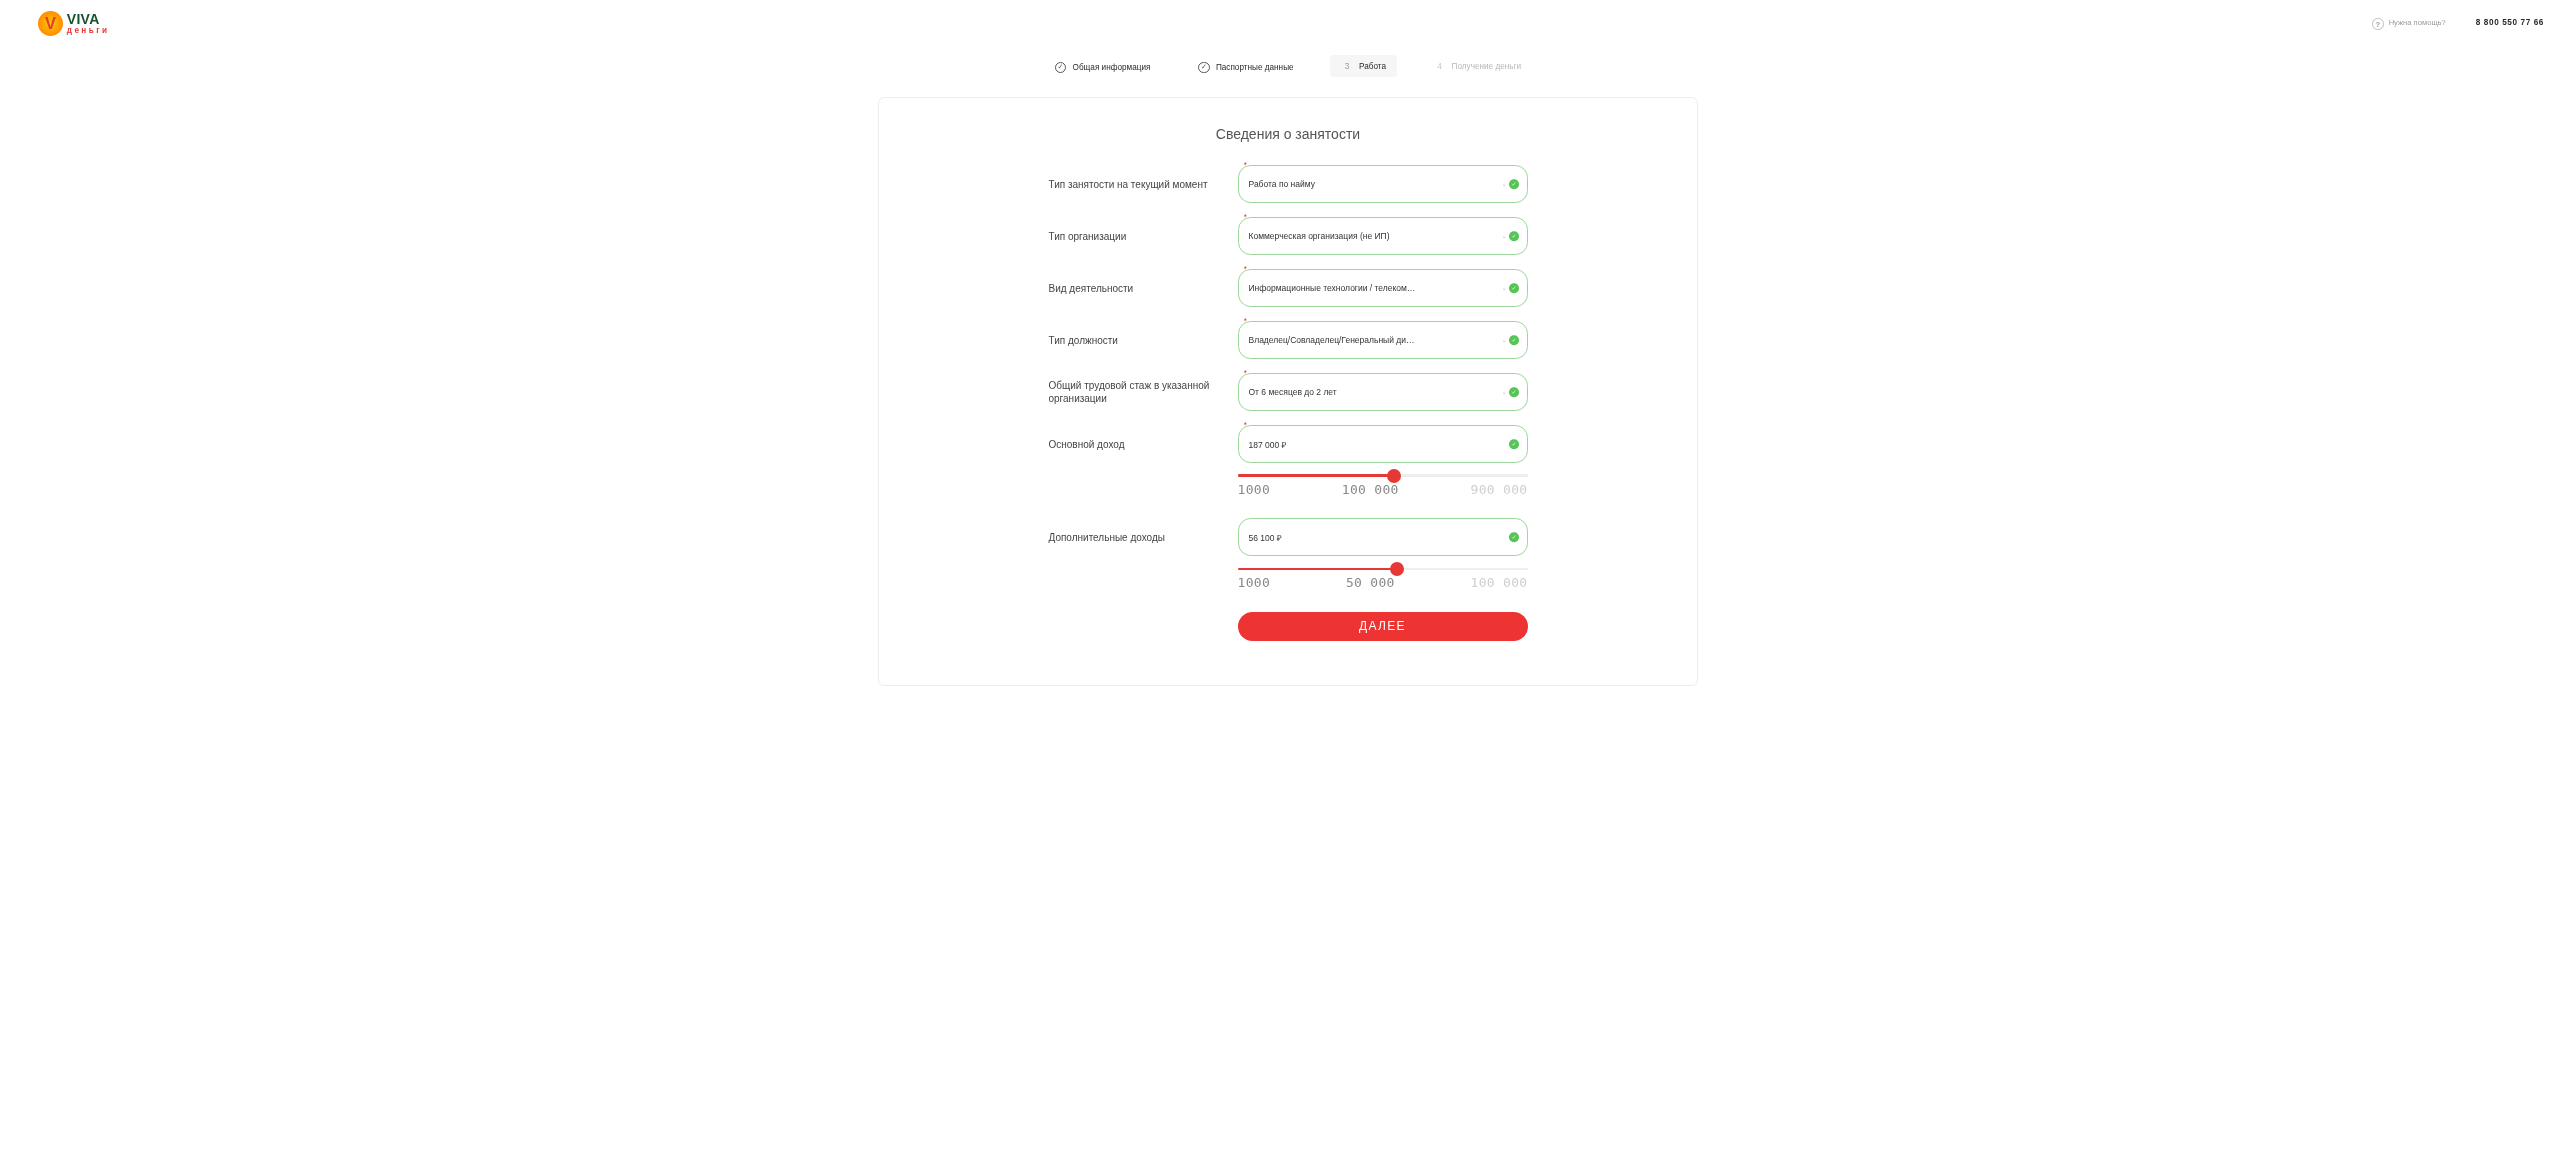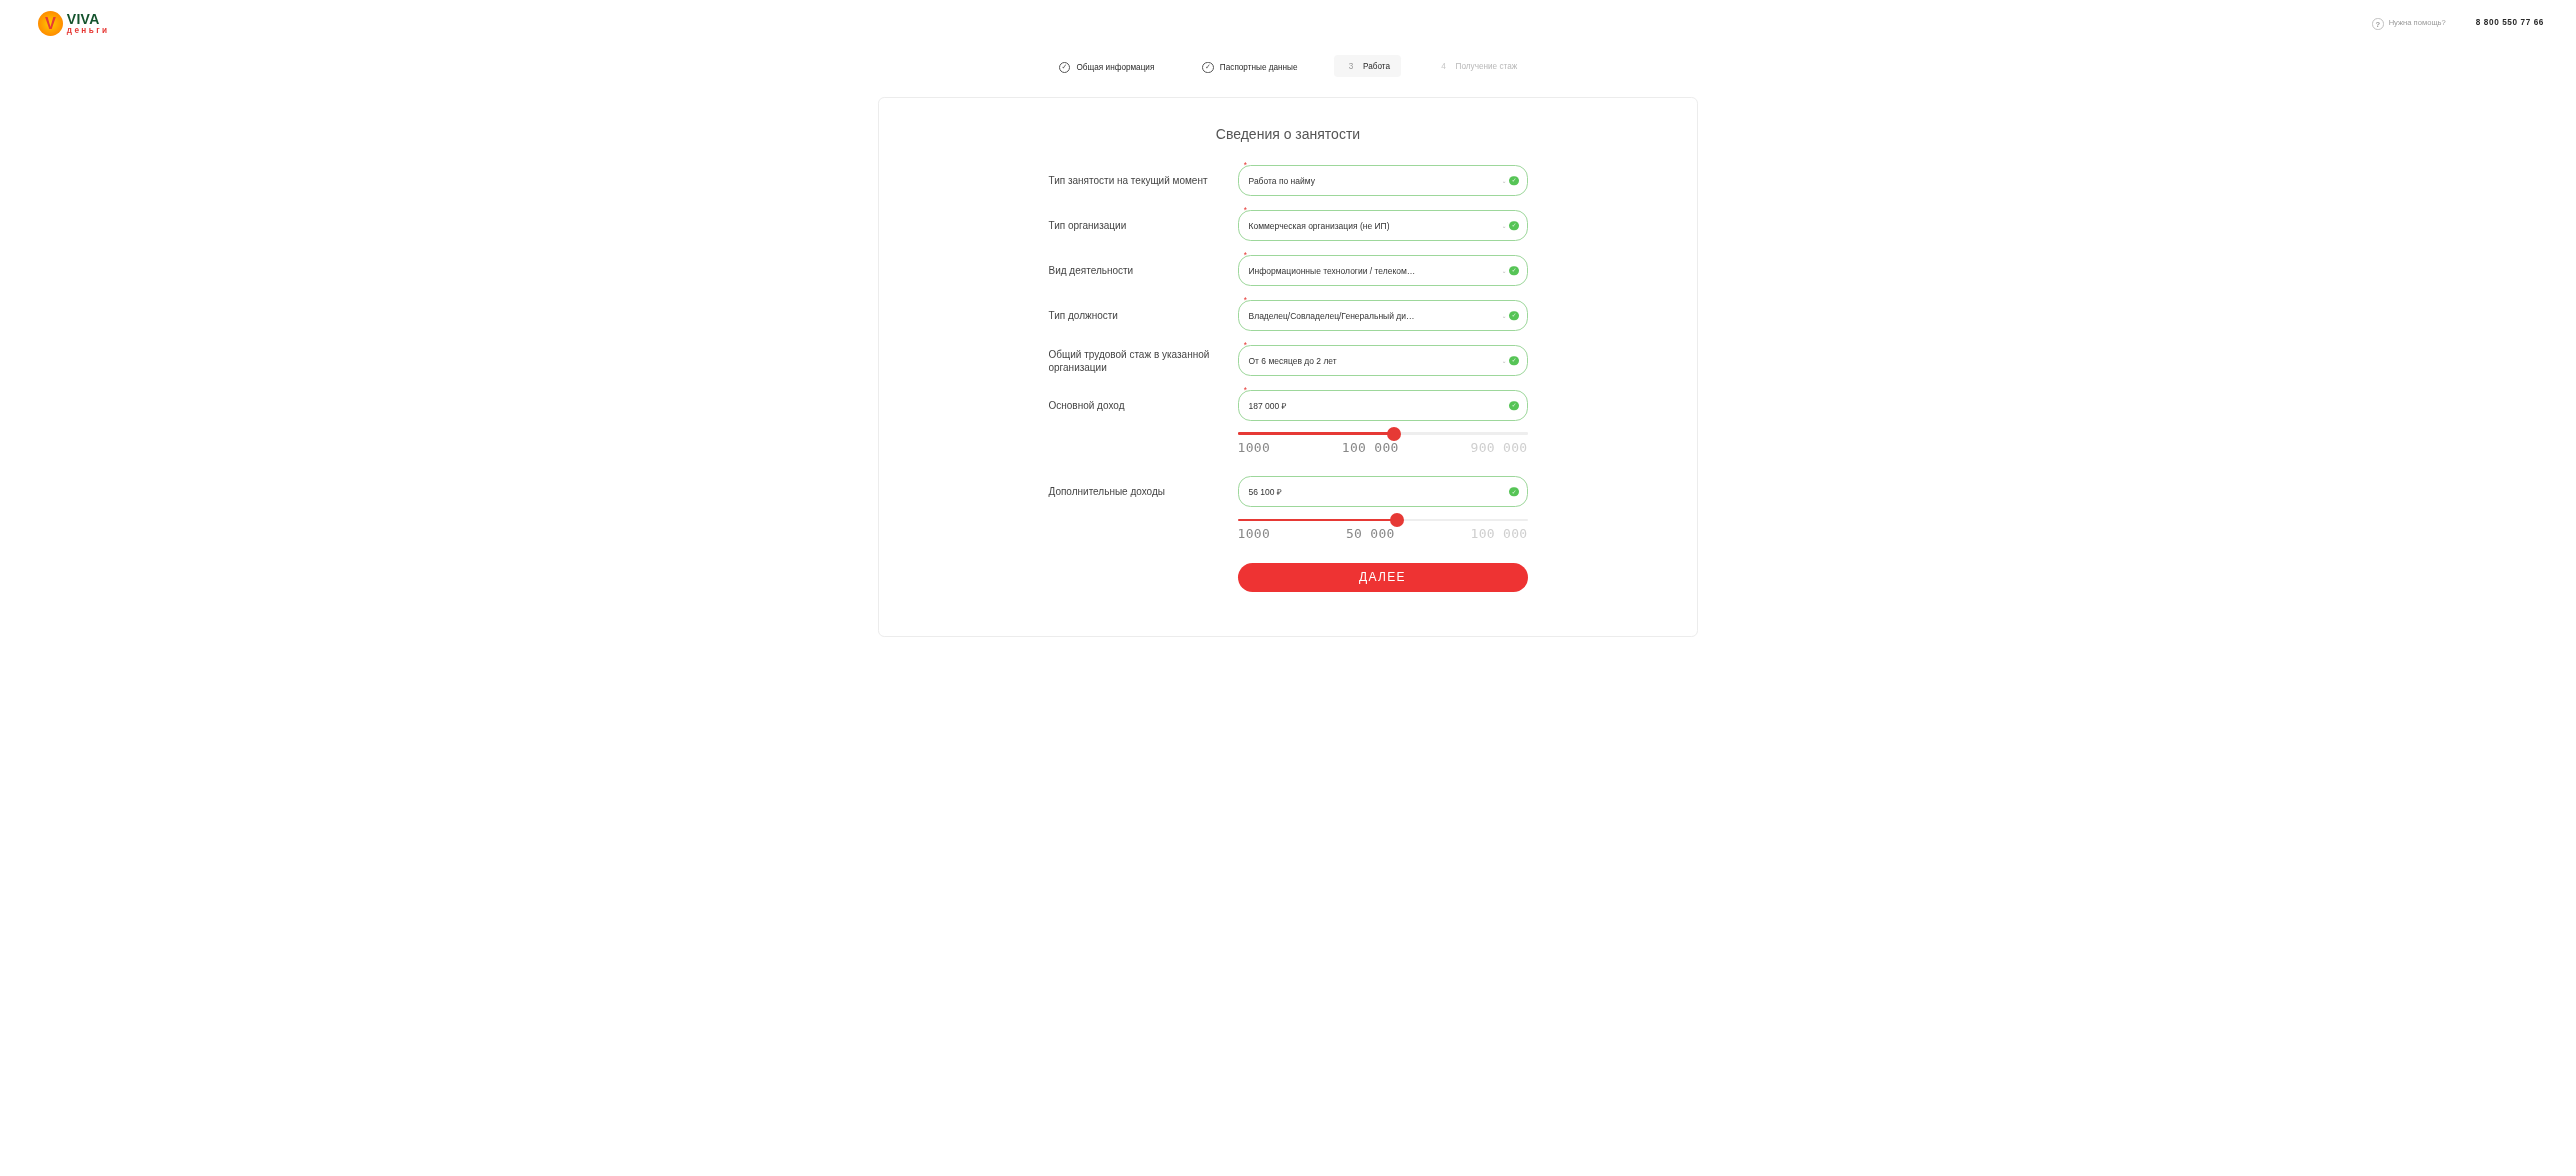--- a/index.html
+++ b/index.html
@@ -111,21 +111,21 @@
     position: relative;
   }
   .req {
     position: absolute;
     left: 6.3px; top: -4.4px;
     color: #e63935; font-size: 8.2px;
   }
 
   .select, .input {
     width: 100%;
-    height: 31px;
+    height: 38px;
     border: 0.6px solid #9dd79b;
     border-radius: 12.6px;
     padding: 0 25px 0 10px;
     font-size: 8.5px;
     color: #333;
     background: #fff;
     display: flex; align-items: center;
     position: relative;
     white-space: nowrap; overflow: hidden; text-overflow: ellipsis;
   }
@@ -211,21 +211,21 @@
   <div class="step">
     <span class="step-check">✓</span>
     <span>Паспортные данные</span>
   </div>
   <div class="step active">
     <span class="step-num">3</span>
     <span>Работа</span>
   </div>
   <div class="step inactive">
     <span class="step-num">4</span>
-    <span>Получение стаж</span>
+    <span>Получение деньги</span>
   </div>
 </div>
 
 <div class="card">
   <h2 class="card-title">Сведения о занятости</h2>
 
   <div class="form">
 
     <div class="row">
       <div class="row-label">Тип занятости на текущий момент</div>

